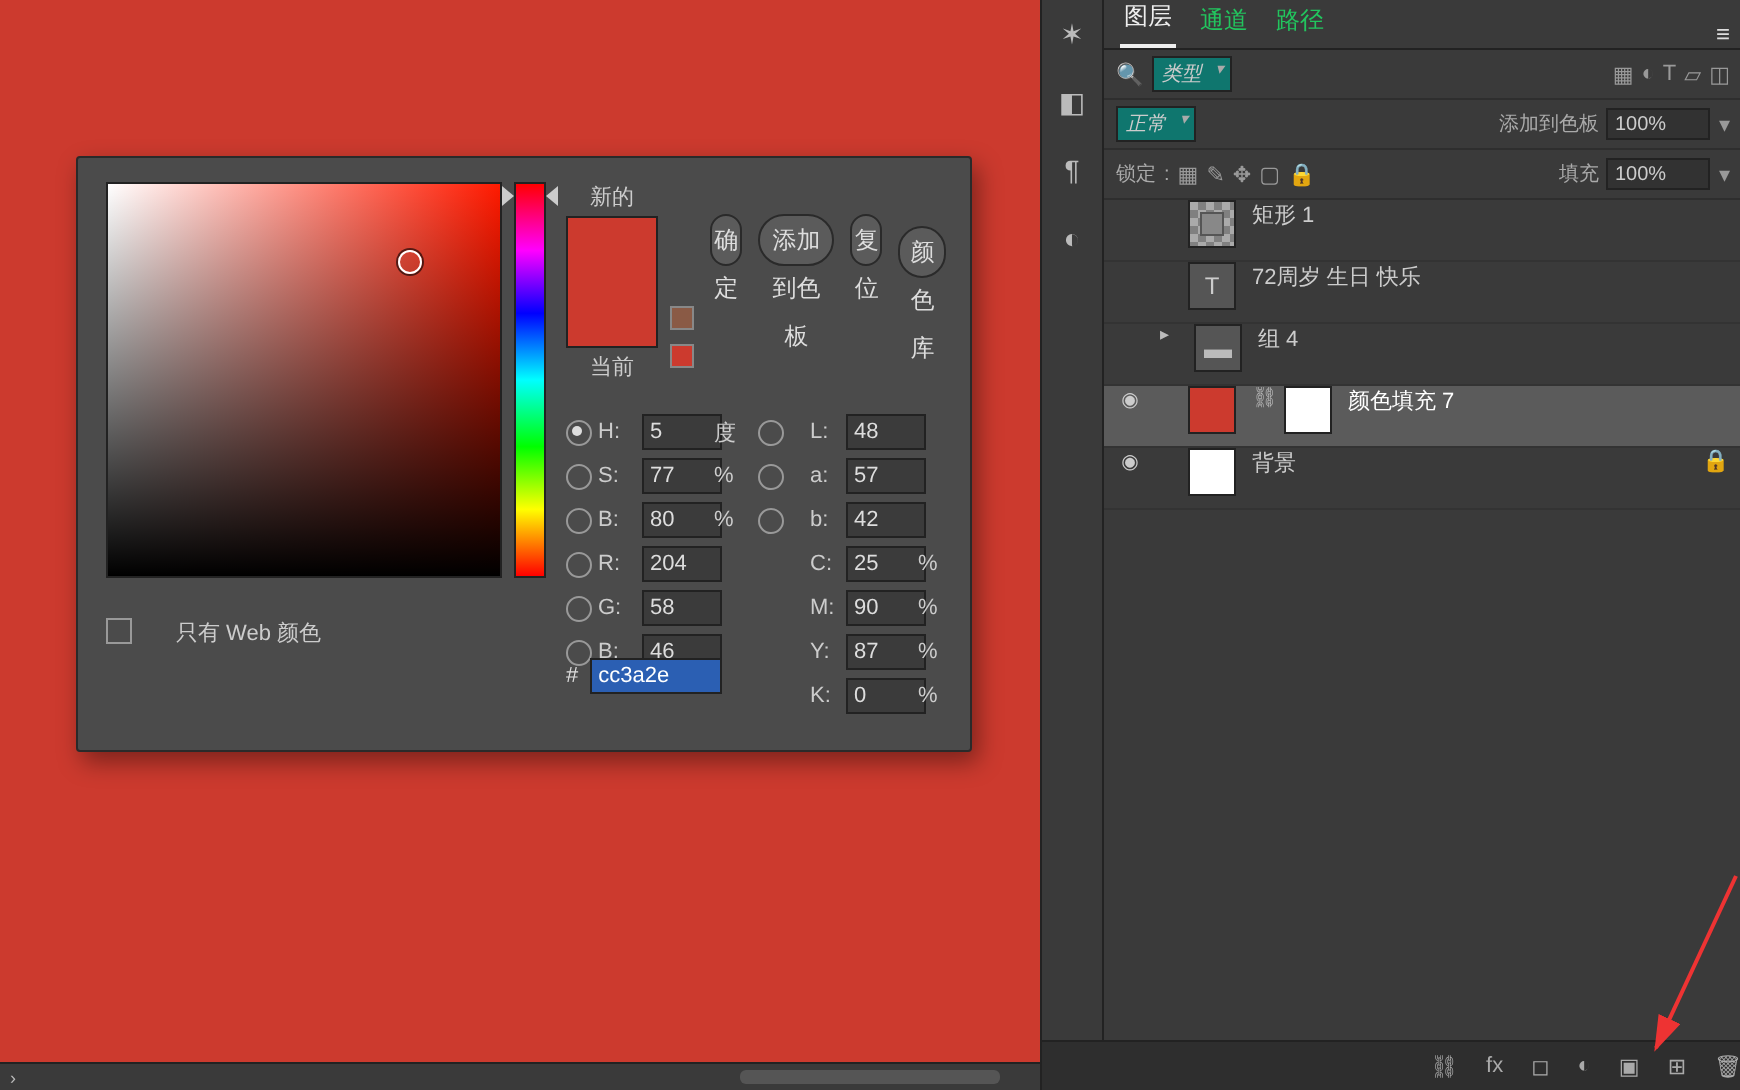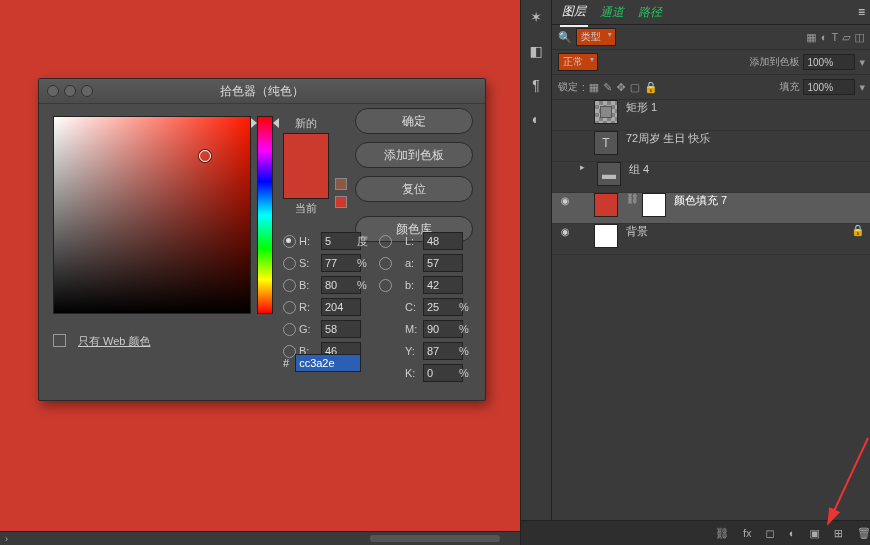--- a/index.html
+++ b/index.html
@@ -118,23 +118,23 @@
   #swatch-box div { flex: 1; }
   .mini-icon {
     width: 10px; height: 10px;
     border: 1px solid #888;
     margin-top: 4px;
     display: inline-block;
   }
   
   #btn-col {
     position: absolute;
-    right: 12px; top: 4px;
+    right: 12px; top: 28px;
     width: 118px;
-    display: flex; flex-direction: column; gap: 8px;
+    display: flex; flex-direction: row; gap: 8px;
   }
   .btn {
     height: 24px;
     line-height: 24px;
     text-align: center;
     font-size: 12px;
     color: #ddd;
     border: 1px solid #2a2a2a;
     border-radius: 14px;
     background: #5b5b5b;
@@ -195,23 +195,22 @@
   }
   #hex-row input.sel {
     background: #2b5fb3;
     color: #fff;
   }
   
   #web-only {
     position: absolute;
     left: 14px; top: 230px;
     display: flex; align-items: flex-start;
-    gap: 12px;
+    gap: 22px;
     color: #ccc;
-    text-decoration: underline;
   }
   #web-only .cb {
     width: 11px; height: 11px;
     border: 1px solid #999;
   }
   
   #right {
     position: absolute;
     left: 520px; top: 0;
     width: 350px; height: 545px;
@@ -236,47 +235,47 @@
     justify-content: center;
     font-size: 14px;
   }
   #panels {
     flex: 1;
     display: flex; flex-direction: column;
   }
   
   #tabs {
     height: 24px;
-    display: flex; align-items: center;
+    display: flex; align-items: flex-end;
     background: #3a3a3a;
     border-bottom: 1px solid #222;
     gap: 10px;
     padding-left: 8px;
     font-size: 12px;
-    font-style: italic;
   }
   #tabs .tab { color: #22c55e; cursor: pointer; padding: 5px 2px; }
   #tabs .tab.active { color: #eee; border-bottom: 2px solid #eee; }
   
   .panel-row {
     height: 24px;
     display: flex; align-items: center;
     gap: 4px;
     padding: 0 6px;
     border-bottom: 1px solid #2e2e2e;
     font-size: 10px;
     color: #aaa;
   }
   .panel-row .select {
-    background: #c2410c;
+    background: #0f766e;
     border: 1px solid #222;
     color: #ccc;
     padding: 1px 14px 1px 4px;
     position: relative;
     font-size: 10px;
+    font-style: italic;
   }
   .panel-row .select::after {
     content: "▾";
     position: absolute; right: 3px; top: 1px;
     font-size: 8px; color: #aaa;
   }
   .panel-row .sicon { color: #999; font-size: 11px; }
   .panel-row input {
     width: 44px; height: 14px;
     background: #323232; border: 1px solid #222;
@@ -396,28 +395,20 @@
 <div id="stage">
   <div id="canvas"></div>
   <div id="canvas-scroll">
     <span class="chev">›</span>
     <div class="thumb-bar"></div>
   </div>
 
   <div id="canvas-top"></div>
 
   <div id="dialog">
-    <div id="dlg-title">
-      <div class="dots">
-        <span class="dot"></span>
-        <span class="dot"></span>
-        <span class="dot"></span>
-      </div>
-      <span>拾色器（纯色）</span>
-    </div>
     <div id="dlg-body">
       <div id="sb-field">
         <div id="sb-cursor" style="left: 150.92px; top: 39.2px;"></div>
       </div>
       <div id="hue">
         <span id="hue-arrow-l" style="top: 0.88px;"></span>
         <span id="hue-arrow-r" style="top: 0.88px;"></span>
       </div>
       <div id="swatches">
         <div class="swatch-label">新的</div>

